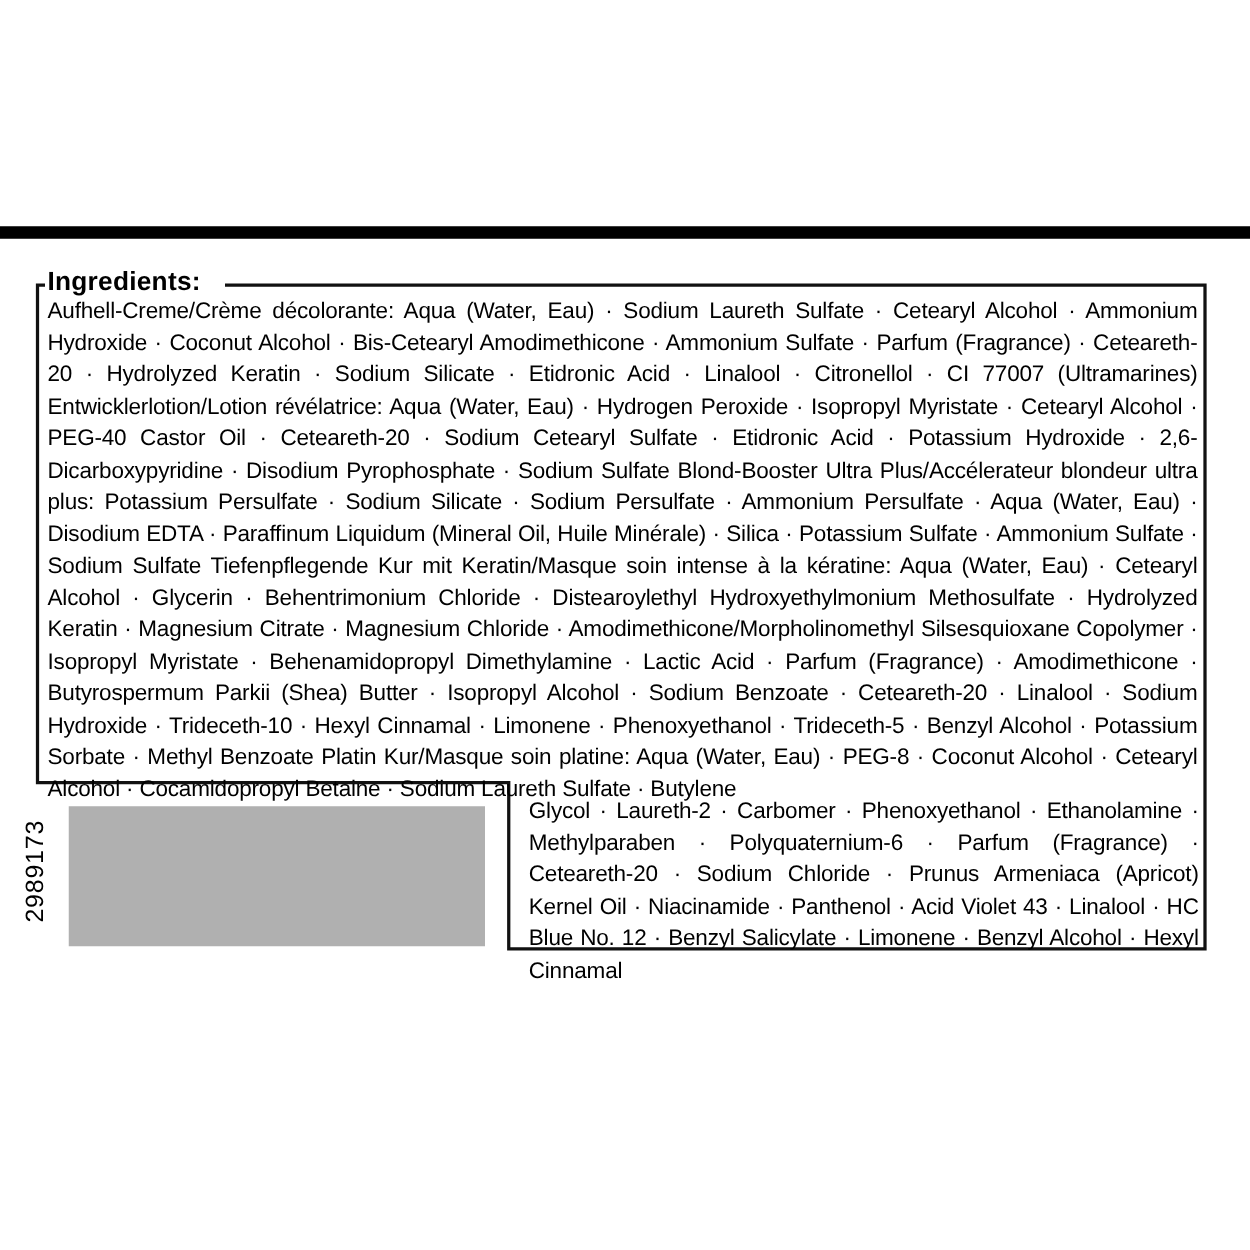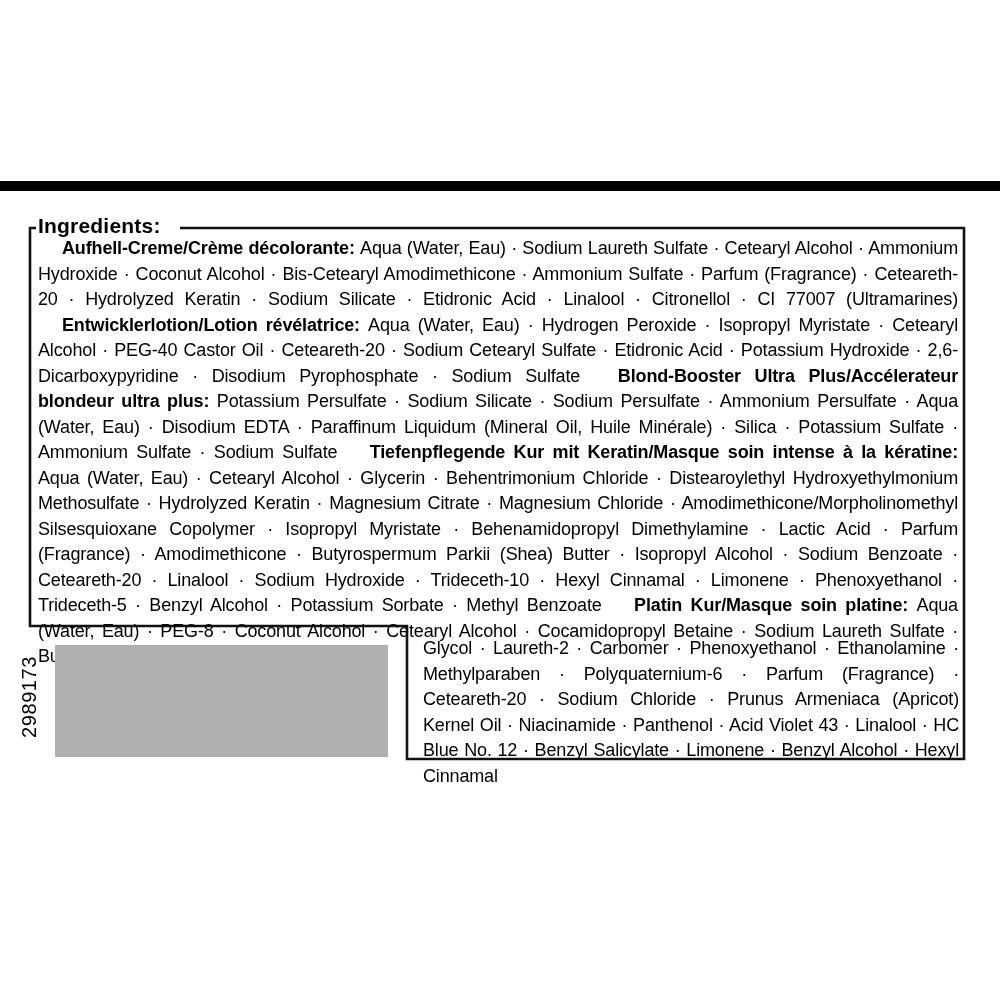--- a/index.html
+++ b/index.html
@@ -52,22 +52,21 @@
     left: 38px;
     top: 236px;
     width: 920px;
   }
   .flow-narrow {
     left: 423px;
     top: 636px;
     width: 536px;
   }
   .flow .seg-bold {
-    font-weight: bold;
-    margin-left: 24px;
+    font-weight: normal;
   }
   .barcode-box {
     position: absolute;
     left: 55px;
     top: 645px;
     width: 333px;
     height: 112px;
   }
   .side-code {
     position: absolute;

